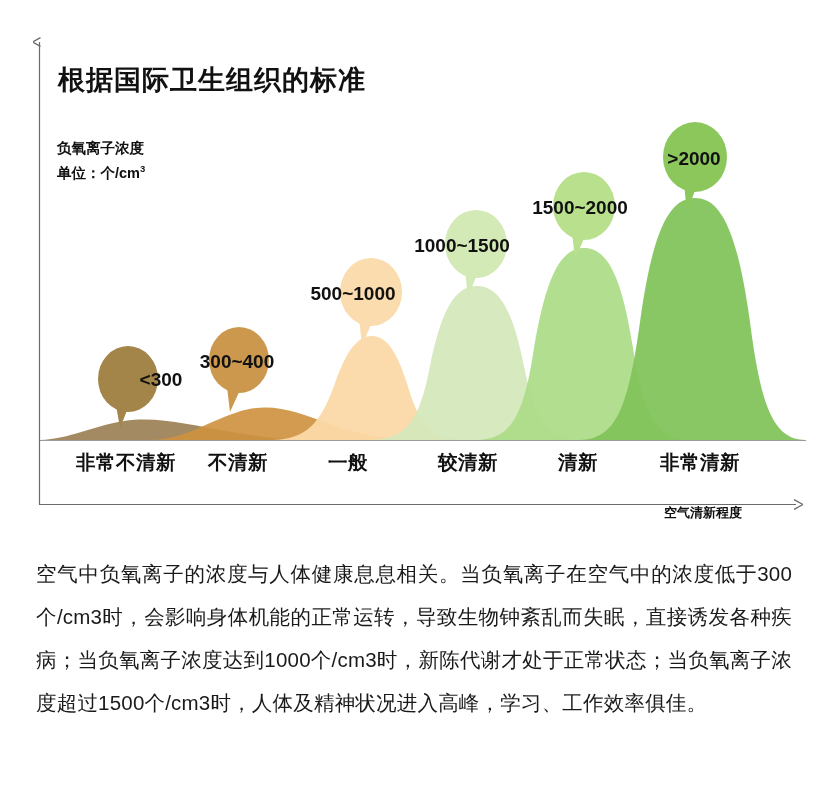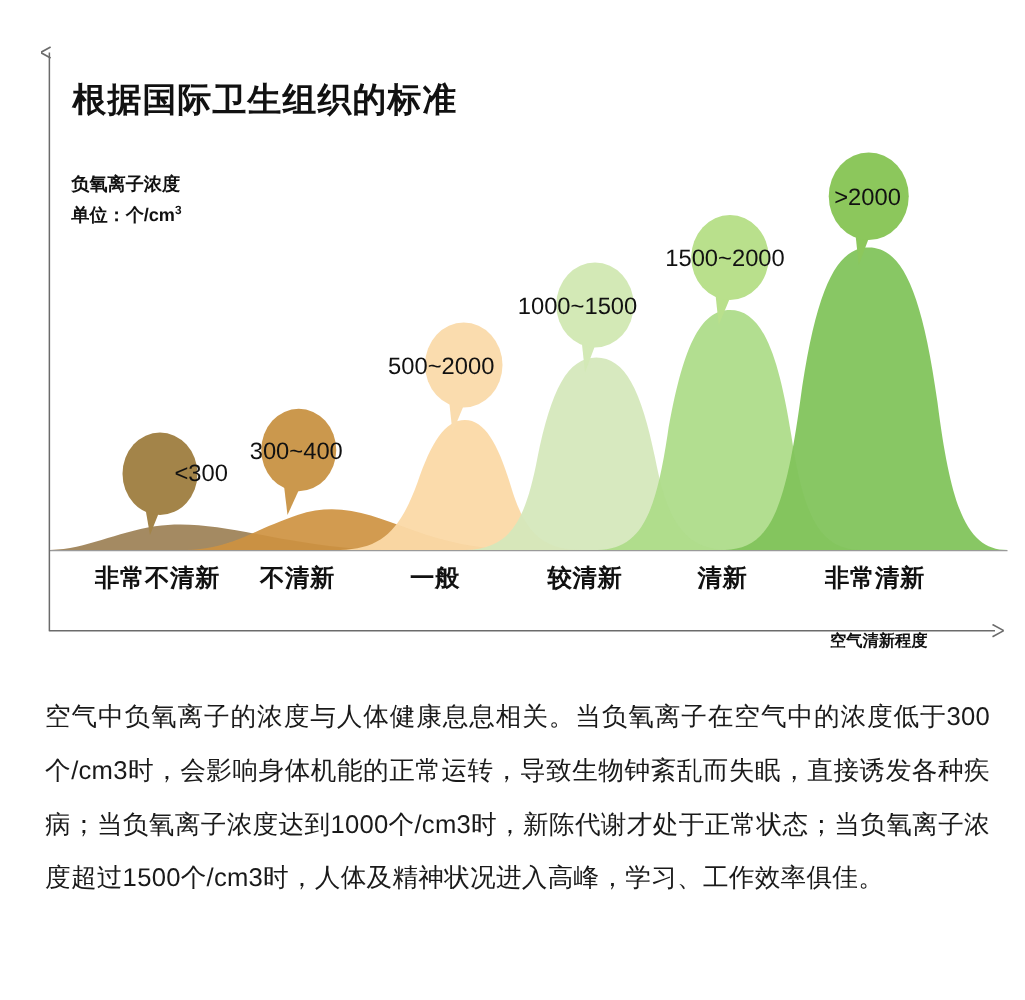--- a/index.html
+++ b/index.html
@@ -65,21 +65,21 @@
     left: 664px;
     top: 504px;
     font-size: 13px;
     font-weight: bold;
     white-space: nowrap;
   }
 
   .bubble-label {
     position: absolute;
     font-size: 19px;
-    font-weight: normal;
+    font-weight: bold;
     color: #111111;
     white-space: nowrap;
     transform: translate(-50%, -50%);
     pointer-events: none;
   }
 
   .cat-label {
     position: absolute;
     top: 449px;
     font-size: 19.5px;
@@ -172,21 +172,21 @@
 
   <div id="y-axis-caption">
     <span class="unit-line">负氧离子浓度</span>
     <span class="unit-line"><span>单位：</span><span>个/cm</span><sup>3</sup></span>
   </div>
 
   <div id="x-axis-caption">空气清新程度</div>
 
   <div class="bubble-label" style="left:128px; top:380px;margin-left:33px;">&lt;300</div>
   <div class="bubble-label" style="left:237px; top:362px;">300~400</div>
-  <div class="bubble-label" style="left:353px; top:294px;">500~2000</div>
+  <div class="bubble-label" style="left:353px; top:294px;">500~1000</div>
   <div class="bubble-label" style="left:462px; top:246px;">1000~1500</div>
   <div class="bubble-label" style="left:580px; top:208px;">1500~2000</div>
   <div class="bubble-label" style="left:694px; top:159px;">&gt;2000</div>
 
   <div class="cat-label" style="left:126px;">非常不清新</div>
   <div class="cat-label" style="left:238px;">不清新</div>
   <div class="cat-label" style="left:348px;">一般</div>
   <div class="cat-label" style="left:468px;">较清新</div>
   <div class="cat-label" style="left:578px;">清新</div>
   <div class="cat-label" style="left:700px;">非常清新</div>

